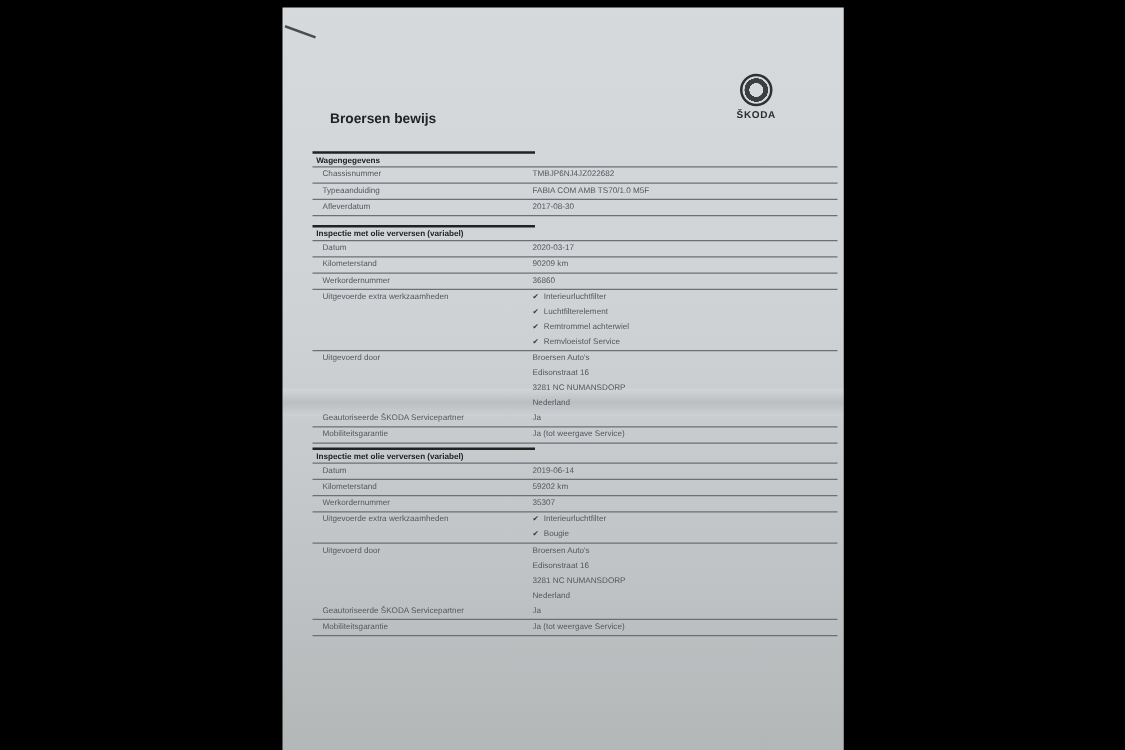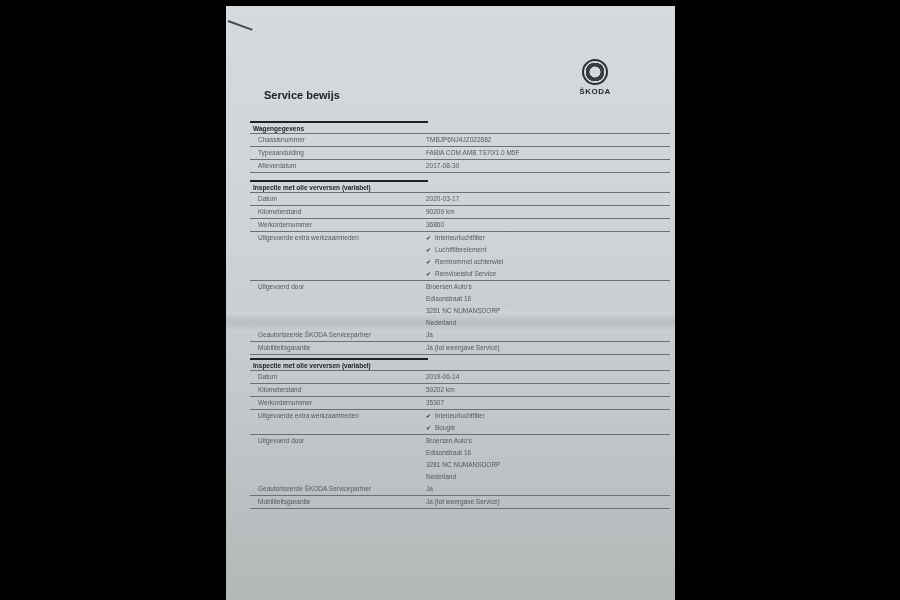--- a/index.html
+++ b/index.html
@@ -16,21 +16,21 @@
     position: absolute; left: 0; top: 305px; width: 100%; height: 22px;
     background: linear-gradient(180deg, rgba(255,255,255,0.15), rgba(120,125,130,0.18) 50%, rgba(255,255,255,0.08));
   }
   .pen-mark {
     position: absolute; left: 2px; top: 14px; width: 26px; height: 2px; background: #4a4d50;
     transform: rotate(20deg); transform-origin: left center;
   }
   .title {
     position: absolute; left: 38px; top: 83px; font-weight: bold; font-size: 11px; color: #222;
   }
-  .logo { position: absolute; left: 345px; top: 53px; width: 48px; text-align: center; }
+  .logo { position: absolute; left: 355px; top: 53px; width: 48px; text-align: center; }
   .logo-circle {
     width: 26px; height: 26px; border-radius: 50%; border: 2.5px solid #2e3033; margin: 0 auto;
     background: radial-gradient(circle at 50% 50%, #d6dadd 0 35%, #3c3f42 36% 60%, #d6dadd 61%);
     box-sizing: border-box;
   }
   .logo-text { font-size: 8px; font-weight: bold; color: #2a2c2e; letter-spacing: 0.5px; margin-top: 2px; }
 
   .section { position: absolute; left: 24px; width: 420px; }
   .sec-bar { width: 178px; height: 2px; background: #222; }
   .sec-title { font-size: 6.5px; font-weight: bold; color: #222; padding: 2px 3px 1px 3px; }
@@ -42,21 +42,21 @@
   .row.last { border-bottom: 1px solid #6c7074; }
   .row.noline { border-top: none; }
 </style>
 </head>
 <body>
 
 <div class="paper">
   <div class="pen-mark"></div>
   <div class="fold"></div>
 
-  <div class="title">Service bewijs</div>
+  <div class="title">Broersen bewijs</div>
   <div class="logo">
     <div class="logo-circle"></div>
     <div class="logo-text">ŠKODA</div>
   </div>
 
   <div class="section" style="top:115px;">
     <div class="sec-bar"></div>
     <div class="sec-title">Wagengegevens</div>
     <div class="row">
       <div class="k">Chassisnummer</div>

